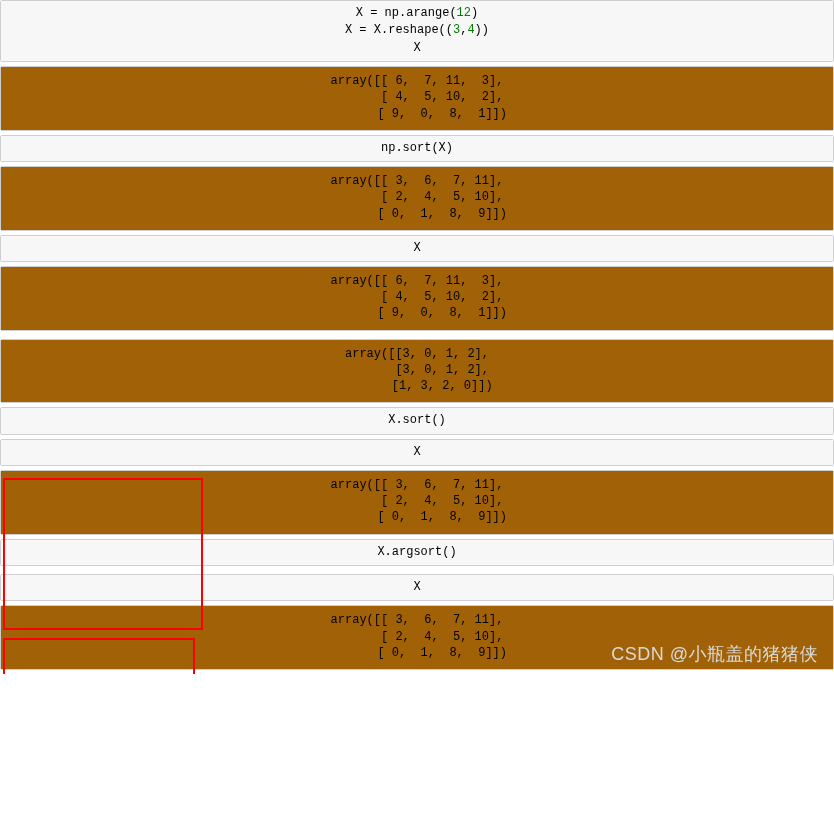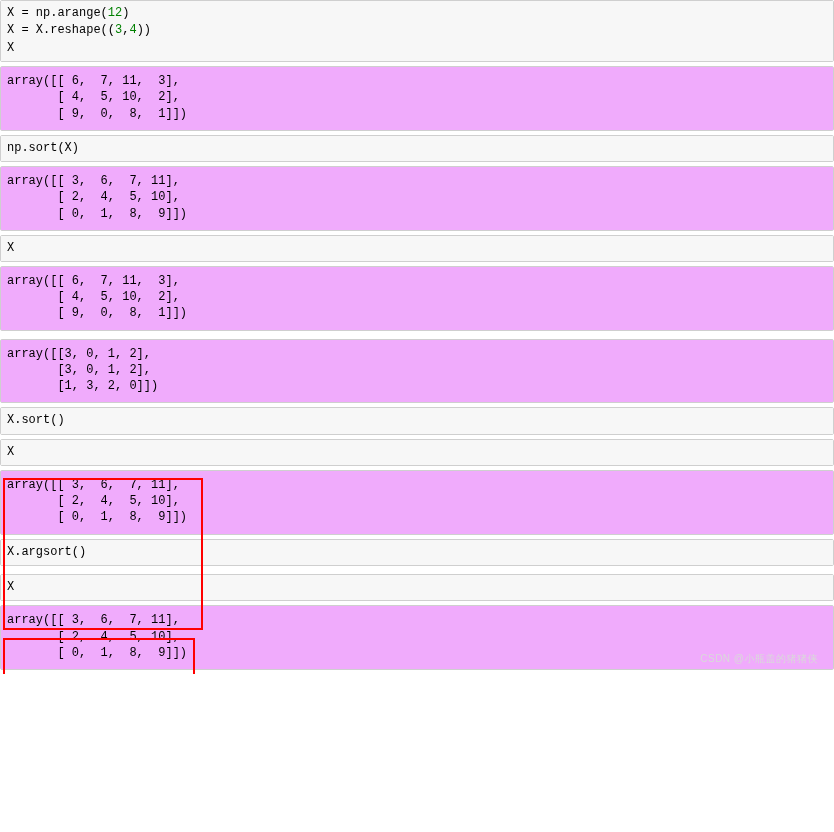--- a/index.html
+++ b/index.html
@@ -8,49 +8,50 @@
     font-size: 12px;
     color: #000;
     background: #fff;
     width: 834px;
     position: relative;
   }
   .cell-block {
     border: 1px solid #cfcfcf;
     border-radius: 2px;
     margin: 0;
+    text-align: center;
   }
   .input-cell {
     background: #f7f7f7;
     padding: 4px 6px;
     line-height: 1.45;
     white-space: pre;
     font-family: "Courier New", Consolas, monospace;
   }
   .output-cell {
-    background: #f0abfc;
+    background: #a16207;
     padding: 6px 6px 8px 6px;
     line-height: 1.35;
     white-space: pre;
     font-family: "Courier New", Consolas, monospace;
   }
   .gap { height: 4px; }
   .num-lit { color: #008000; }
   .red-box {
     position: absolute;
     border: 2px solid #ff0000;
     pointer-events: none;
   }
   .watermark {
     position: absolute;
     right: 16px;
     bottom: 8px;
     color: #d9d9d9;
     font-family: Arial, "Microsoft YaHei", sans-serif;
-    font-size: 10px;
+    font-size: 18px;
     font-weight: 400;
     letter-spacing: 0.5px;
   }
   
   .code-line { white-space: pre; }
 </style>
 </head>
 <body>
 
 <div id="notebook">

